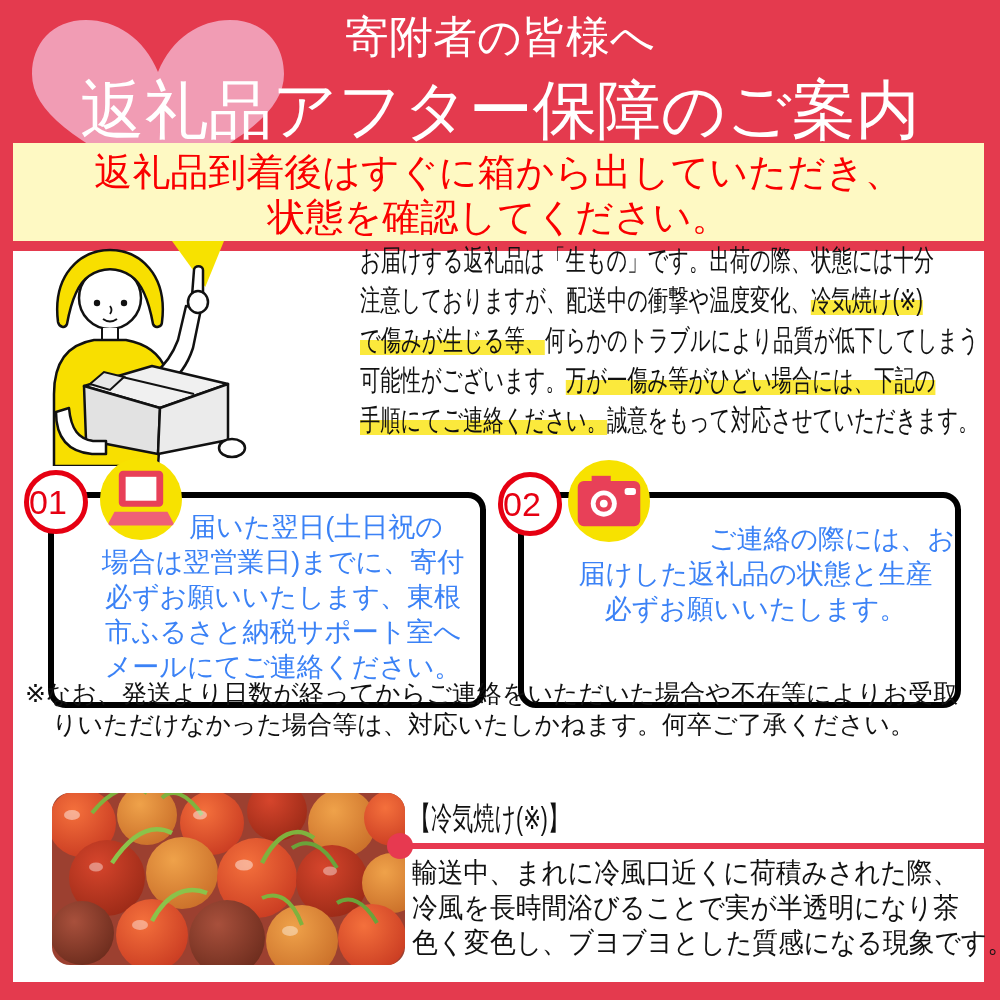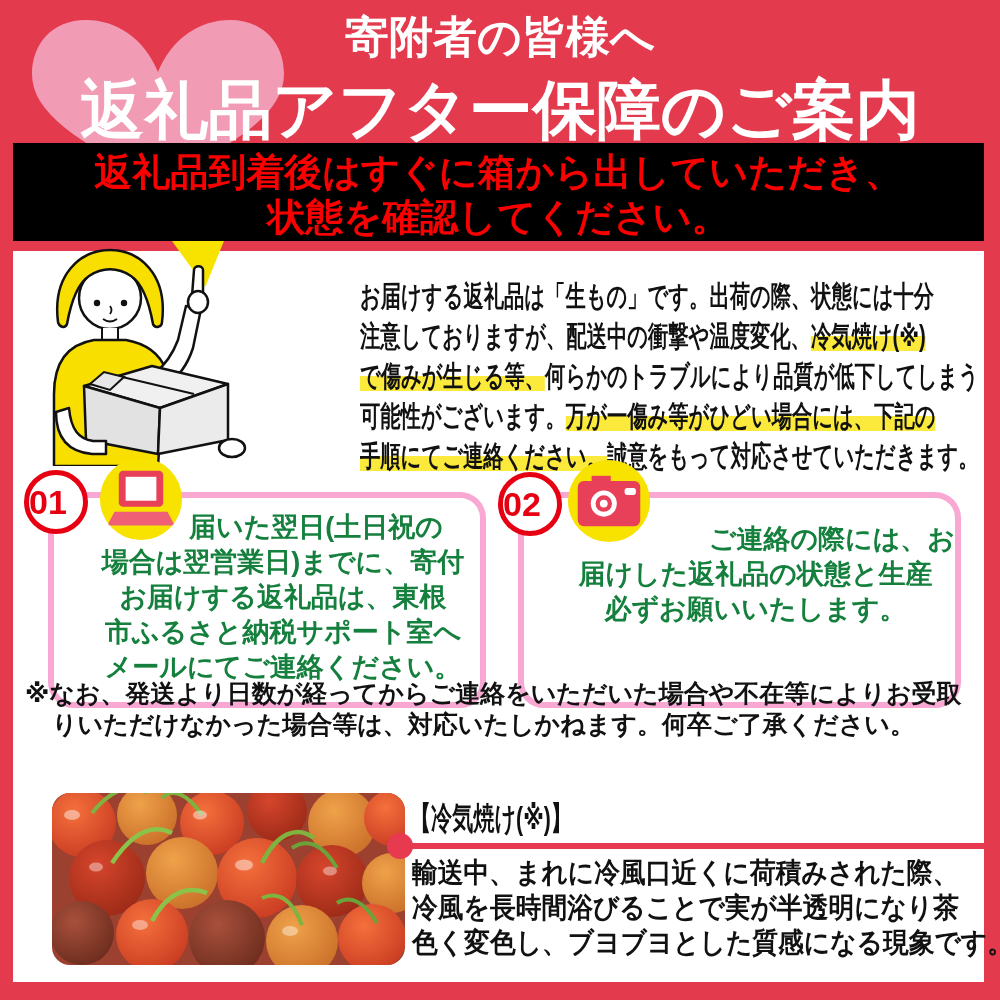--- a/index.html
+++ b/index.html
@@ -1,47 +1,47 @@
 <!DOCTYPE html>
 <html><head>
 <meta charset="utf-8">
 <style>
   html,body{margin:0;padding:0;background:#888;}
   .page{
     position:relative;width:1000px;height:1000px;overflow:hidden;
     background:#e43a4e;
     font-family:"Liberation Sans","DejaVu Sans",sans-serif;
-    font-weight:bold;
+    font-weight:normal;
   }
   .abs{position:absolute;}
   
   .h-sub{left:0;top:12px;width:1000px;text-align:center;color:#fff;
          font-size:44px;line-height:50px;z-index:2;}
   .h-title{left:0;top:72px;width:1000px;text-align:center;color:#fff;
            font-size:64px;line-height:76px;z-index:2;letter-spacing:0px;}
   .heart{left:24px;top:14px;width:268px;height:172px;z-index:1;}
   
-  .banner{left:13px;top:143px;width:971px;height:98px;background:#000000;
+  .banner{left:13px;top:143px;width:971px;height:98px;background:#fef9c3;
           z-index:3;text-align:center;color:#fa0000;}
   .banner .bl1{padding-top:6px;font-size:38px;line-height:46px;}
   .banner .bl2{font-size:38px;line-height:44px;}
   
   .panel{left:13px;top:251px;width:971px;height:731px;background:#ffffff;z-index:2;}
   
   .tail{left:172px;top:241px;width:52px;height:46px;background:#f7e200;z-index:4;
         clip-path:polygon(0 0,100% 0,64% 100%);}
   .woman{left:36px;top:244px;width:296px;height:222px;z-index:5;}
   
-  .intro{left:360px;top:276px;width:620px;z-index:4;color:#111;}
+  .intro{left:360px;top:240px;width:620px;z-index:4;color:#111;}
   .intro .ln{height:40px;line-height:40px;font-size:29px;white-space:nowrap;
              transform:scaleX(0.70);transform-origin:0 50%;}
   .hl{background-image:linear-gradient(to bottom,transparent 50%,#fbe93c 50%,#fbe93c 97%,transparent 97%);}
   
-  .stepbox{background:#fff;border:6px solid #f9a8d4;border-radius:26px;z-index:4;
-           color:#15803d;text-align:center;}
+  .stepbox{background:#fff;border:6px solid #000000;border-radius:18px;z-index:4;
+           color:#3b82f6;text-align:center;}
   .b1{left:48px;top:492px;width:426px;height:204px;}
   .b2{left:518px;top:492px;width:431px;height:204px;}
   .stepbox .sl{font-size:27px;line-height:35px;white-space:nowrap;margin-left:32px;}
   .b1 .first{margin-top:12px;margin-left:135px;text-align:left;}
   .b2 .first{margin-top:24px;margin-left:135px;text-align:right;}
   .numcircle{width:54px;height:54px;border-radius:50%;background:#fff;
              border:5px solid #e60012;z-index:6;color:#e60012;font-size:34px;
              line-height:54px;text-align:left;}
   .c1{left:24px;top:470px;}
   .c2{left:498px;top:472px;}
@@ -125,21 +125,21 @@
     <div class="ln"><span>お届けする返礼品は「生もの」です。出荷の際、状態には十分</span><span class="hl"></span><span></span></div>
     <div class="ln"><span>注意しておりますが、配送中の衝撃や温度変化、</span><span class="hl">冷気焼け(※)</span><span></span></div>
     <div class="ln"><span></span><span class="hl">で傷みが生じる等、</span><span>何らかのトラブルにより品質が低下してしまう</span></div>
     <div class="ln"><span>可能性がございます。</span><span class="hl">万が一傷み等がひどい場合には、下記の</span><span></span></div>
     <div class="ln"><span></span><span class="hl">手順にてご連絡ください。</span><span>誠意をもって対応させていただきます。</span></div>
   </div>
 
   <div class="abs stepbox b1">
     <div class="sl first">届いた翌日(土日祝の</div>
     <div class="sl">場合は翌営業日)までに、寄付</div>
-    <div class="sl">お届けする返礼品は、東根</div>
+    <div class="sl">必ずお願いいたします、東根</div>
     <div class="sl">市ふるさと納税サポート室へ</div>
     <div class="sl">メールにてご連絡ください。</div>
   </div>
 
   <div class="abs stepbox b2">
     <div class="sl first">ご連絡の際には、お</div>
     <div class="sl">届けした返礼品の状態と生産</div>
     <div class="sl">必ずお願いいたします。</div>
   </div>
 

